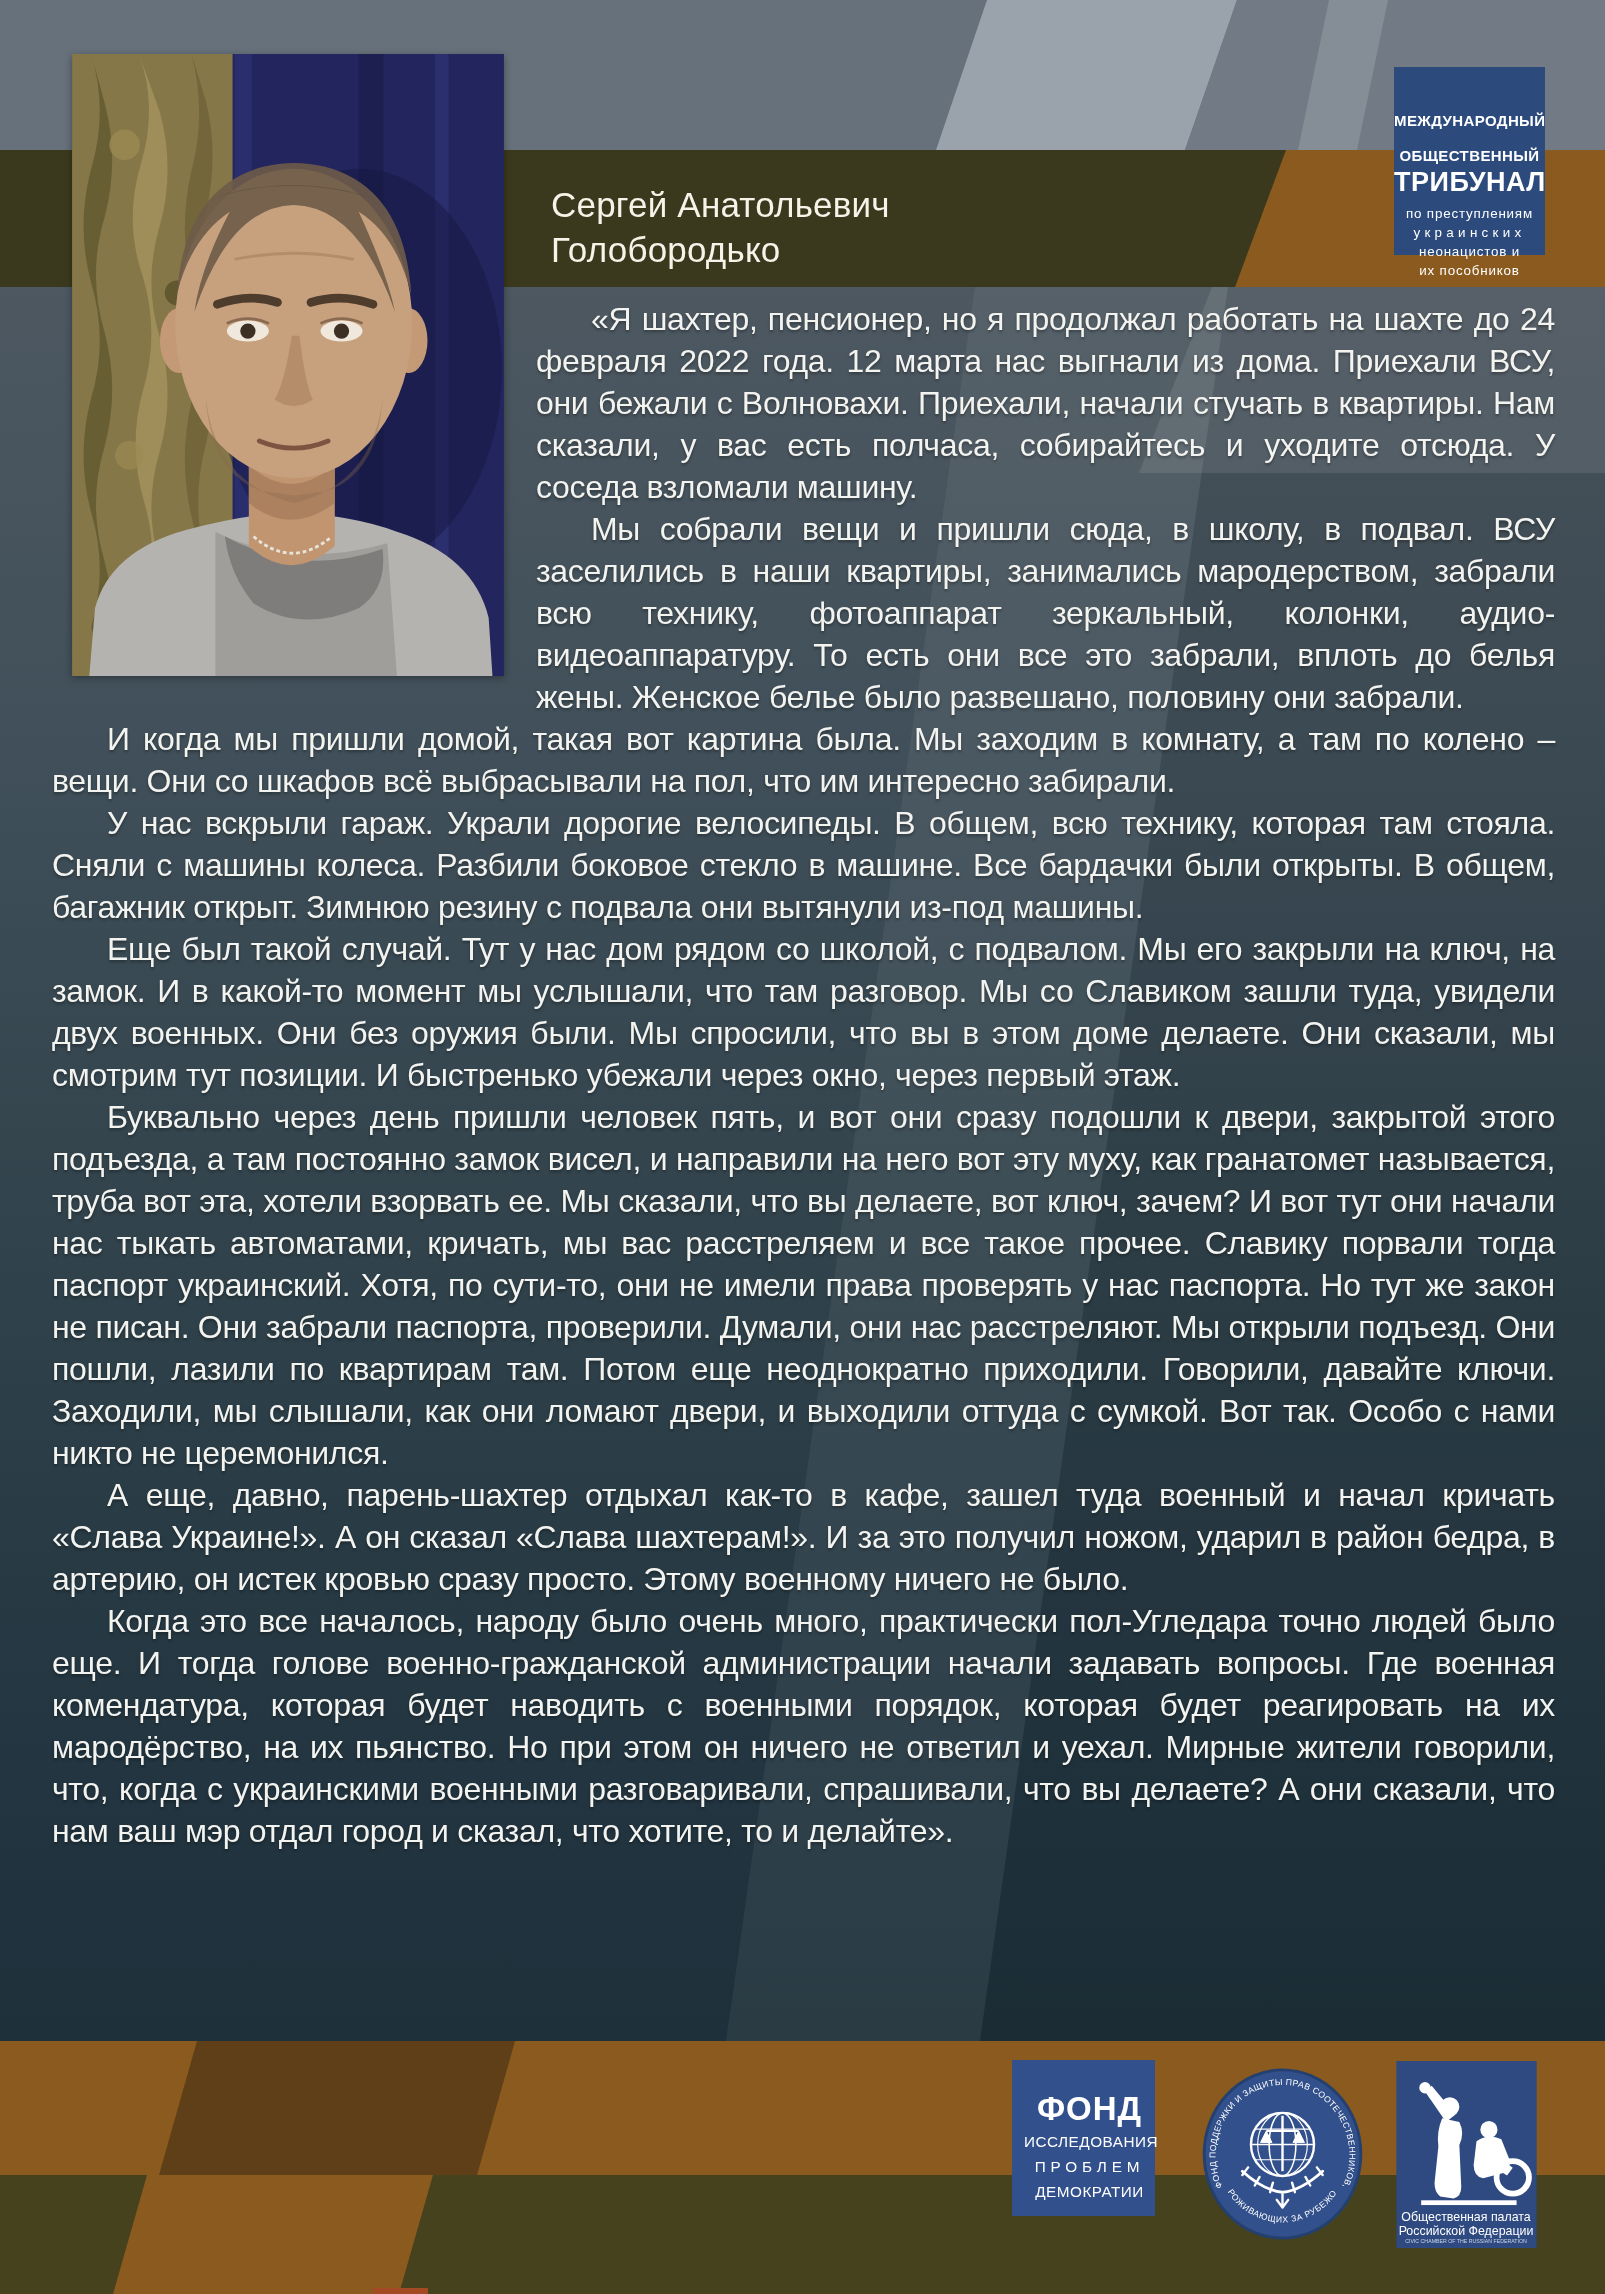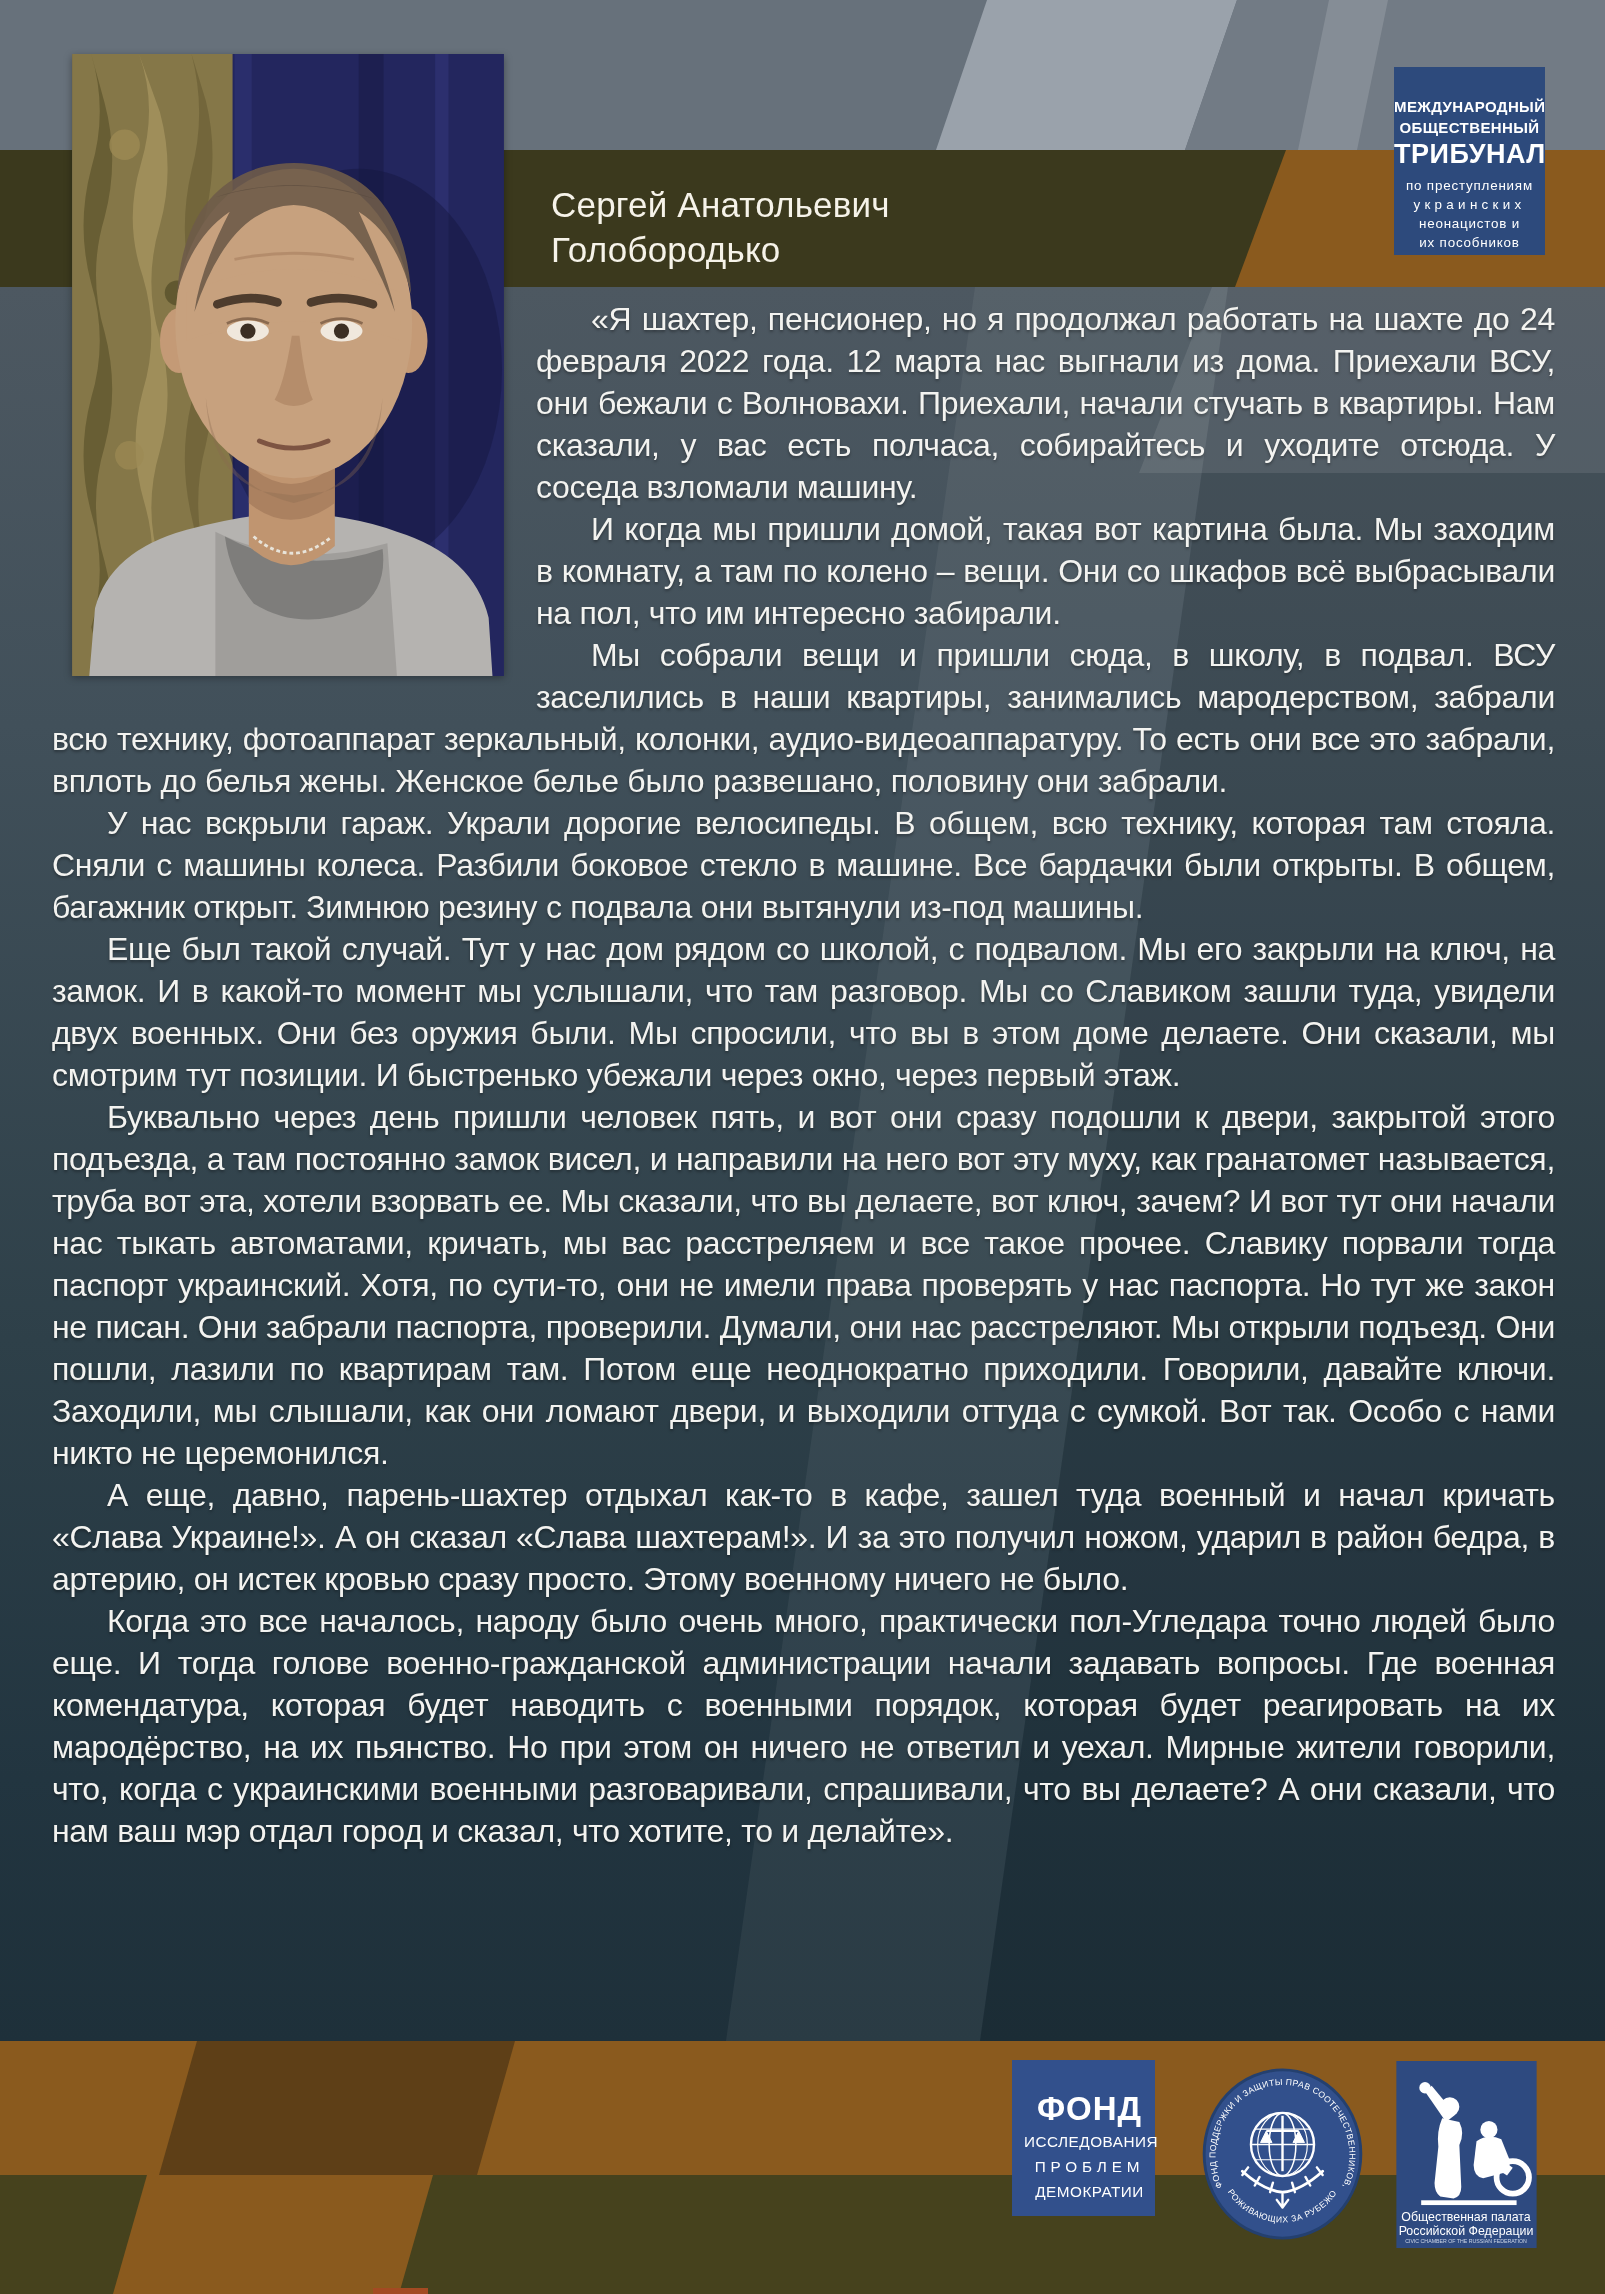--- a/index.html
+++ b/index.html
@@ -42,21 +42,21 @@
   
   .photo{position:absolute;left:72px;top:54px;width:432px;height:622px;box-shadow:0 1.9px 7.6px rgba(0,0,0,.35);}
 
   
   .name{position:absolute;left:551px;top:182px;color:#f6f3e9;font-weight:normal;
     font-size:35px;line-height:45px;letter-spacing:0.2px;}
 
   
   .tribunal{position:absolute;left:1394px;top:67px;width:151px;height:188px;background:#2d4a7c;
     color:#fff;text-align:center;box-sizing:border-box;padding-top:29px;}
-  .tribunal .t-big{font-size:15px;font-weight:bold;line-height:21px;letter-spacing:0.4px;}
+  .tribunal .t-big{font-size:15px;font-weight:bold;line-height:21px;letter-spacing:0.4px;margin-top:14px;}
   .tribunal .t-title{font-size:27px;font-weight:bold;line-height:32.5px;letter-spacing:0.5px;}
   .tribunal .t-small{font-size:13.4px;line-height:19px;letter-spacing:0.8px;}
   .tribunal .t-spread{letter-spacing:4.3px;}
   .tribunal .t-gap{height:5.7px;}
 
   
   .story{position:absolute;left:52px;top:298px;width:1503px;color:#f3f3f0;
     font-size:32px;line-height:42px;letter-spacing:-0.3px;text-align:justify;
     text-shadow:0 1.9px 2.9px rgba(0,0,0,.35);}
   .story p{margin:0;text-indent:55px;}
@@ -167,22 +167,22 @@
     <div class="t-gap"></div>
     <div class="t-small">по преступлениям</div>
     <div class="t-small t-spread">украинских</div>
     <div class="t-small">неонацистов и</div>
     <div class="t-small">их пособников</div>
   </div>
 
   <div class="story">
     <div class="photo-spacer"></div>
     <p>«Я шахтер, пенсионер, но я продолжал работать на шахте до 24 февраля 2022 года. 12 марта нас выгнали из дома. Приехали ВСУ, они бежали с Волновахи. Приехали, начали стучать в квартиры. Нам сказали, у вас есть полчаса, собирайтесь и уходите отсюда. У соседа взломали машину.</p>
+    <p>Мы собрали вещи и пришли сюда, в школу, в подвал. ВСУ заселились в наши квартиры, занимались мародерством, забрали всю технику, фотоаппарат зеркальный, колонки, аудио-видеоаппаратуру. То есть они все это забрали, вплоть до белья жены. Женское белье было развешано, половину они забрали.</p>
     <p>И когда мы пришли домой, такая вот картина была. Мы заходим в комнату, а там по колено – вещи. Они со шкафов всё выбрасывали на пол, что им интересно забирали.</p>
-    <p>Мы собрали вещи и пришли сюда, в школу, в подвал. ВСУ заселились в наши квартиры, занимались мародерством, забрали всю технику, фотоаппарат зеркальный, колонки, аудио-видеоаппаратуру. То есть они все это забрали, вплоть до белья жены. Женское белье было развешано, половину они забрали.</p>
     <p>У нас вскрыли гараж. Украли дорогие велосипеды. В общем, всю технику, которая там стояла. Сняли с машины колеса. Разбили боковое стекло в машине. Все бардачки были открыты. В общем, багажник открыт. Зимнюю резину с подвала они вытянули из-под машины.</p>
     <p>Еще был такой случай. Тут у нас дом рядом со школой, с подвалом. Мы его закрыли на ключ, на замок. И в какой-то момент мы услышали, что там разговор. Мы со Славиком зашли туда, увидели двух военных. Они без оружия были. Мы спросили, что вы в этом доме делаете. Они сказали, мы смотрим тут позиции. И быстренько убежали через окно, через первый этаж.</p>
     <p>Буквально через день пришли человек пять, и вот они сразу подошли к двери, закрытой этого подъезда, а там постоянно замок висел, и направили на него вот эту муху, как гранатомет называется, труба вот эта, хотели взорвать ее. Мы сказали, что вы делаете, вот ключ, зачем? И вот тут они начали нас тыкать автоматами, кричать, мы вас расстреляем и все такое прочее. Славику порвали тогда паспорт украинский. Хотя, по сути-то, они не имели права проверять у нас паспорта. Но тут же закон не писан. Они забрали паспорта, проверили. Думали, они нас расстреляют. Мы открыли подъезд. Они пошли, лазили по квартирам там. Потом еще неоднократно приходили. Говорили, давайте ключи. Заходили, мы слышали, как они ломают двери, и выходили оттуда с сумкой. Вот так. Особо с нами никто не церемонился.</p>
     <p>А еще, давно, парень-шахтер отдыхал как-то в кафе, зашел туда военный и начал кричать «Слава Украине!». А он сказал «Слава шахтерам!». И за это получил ножом, ударил в район бедра, в артерию, он истек кровью сразу просто. Этому военному ничего не было.</p>
     <p>Когда это все началось, народу было очень много, практически пол-Угледара точно людей было еще. И тогда голове военно-гражданской администрации начали задавать вопросы. Где военная комендатура, которая будет наводить с военными порядок, которая будет реагировать на их мародёрство, на их пьянство. Но при этом он ничего не ответил и уехал. Мирные жители говорили, что, когда с украинскими военными разговаривали, спрашивали, что вы делаете? А они сказали, что нам ваш мэр отдал город и сказал, что хотите, то и делайте».</p>
   </div>
 
   <div class="fond-box">
     <div class="f-title">ФОНД</div>
     <div class="f-line">ИССЛЕДОВАНИЯ</div>

